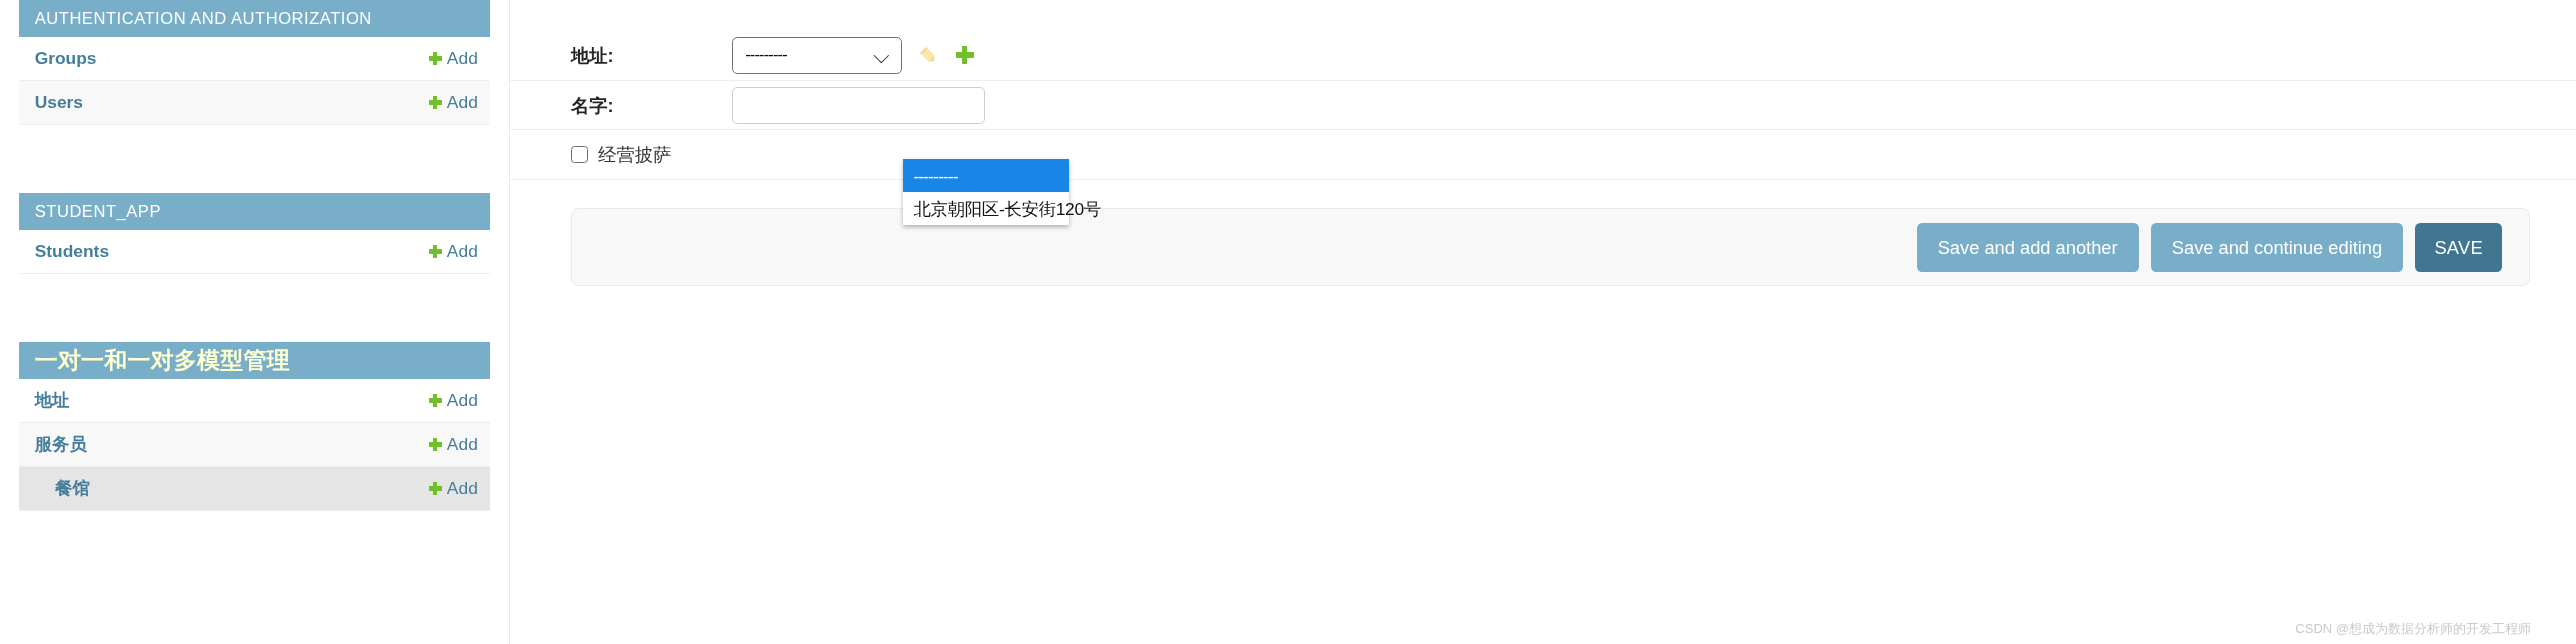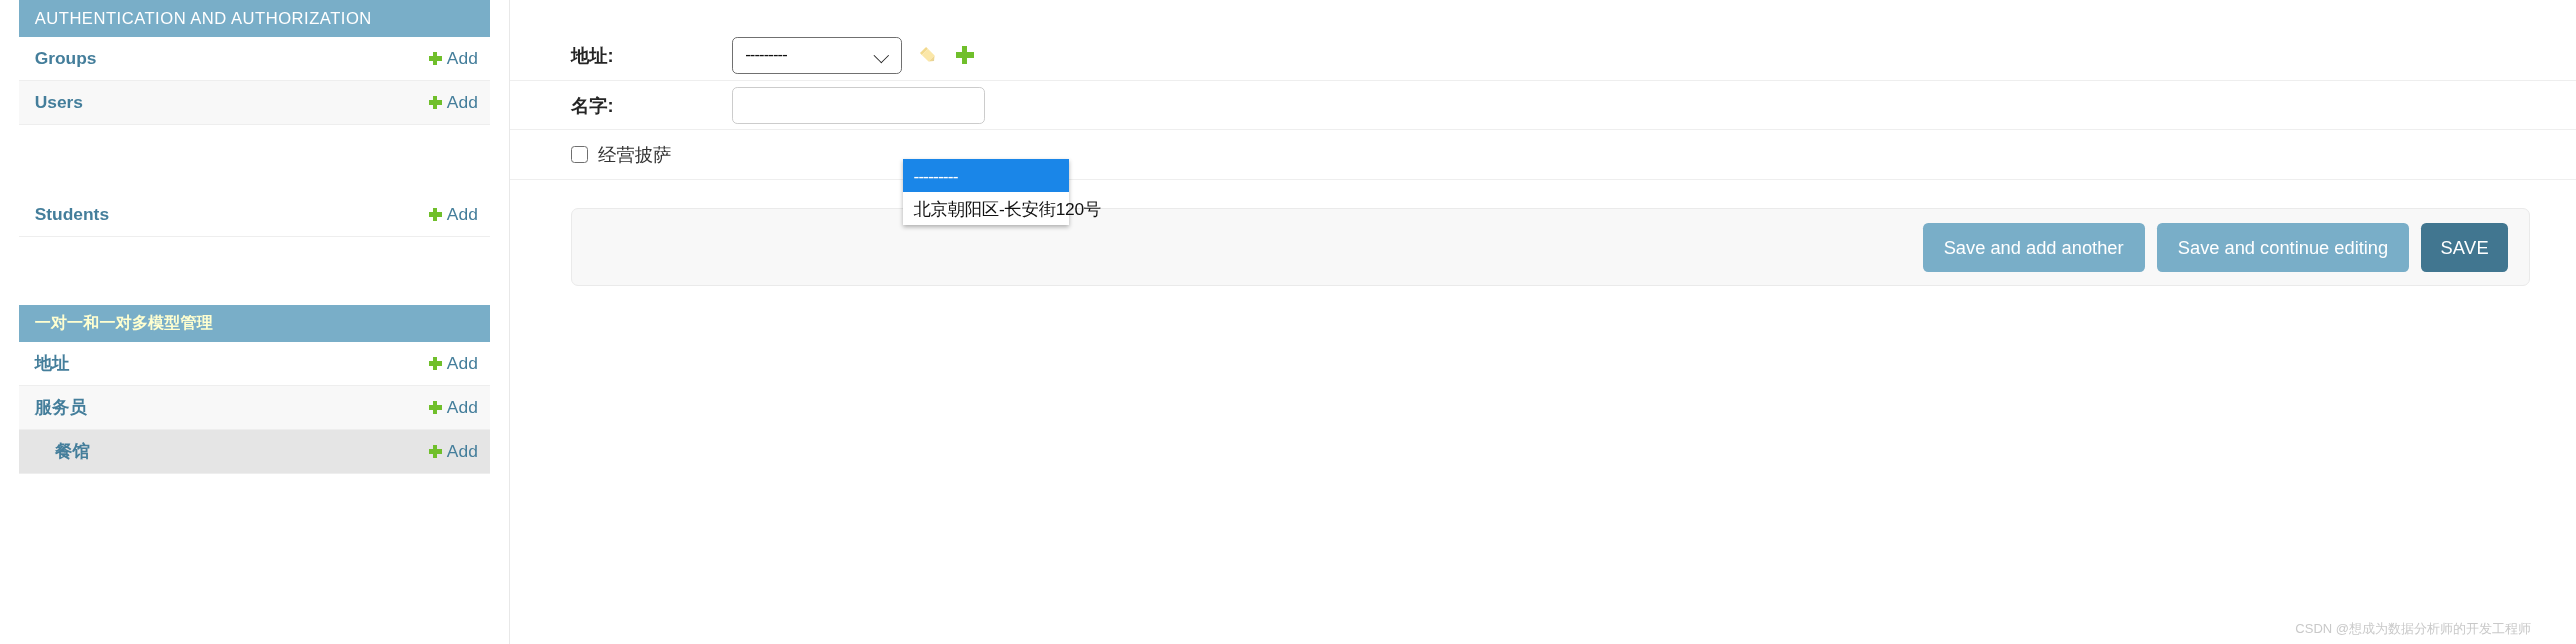--- a/index.html
+++ b/index.html
@@ -53,21 +53,21 @@
     line-height: 1.15;
     box-sizing: border-box;
     height: 37px;
     display: flex;
     align-items: center;
   }
   .module-caption.cn {
     color: #ffffd0;
     font-weight: bold;
     letter-spacing: 0.2px;
-    font-size: 16px;
+    font-size: 23px;
   }
   .model-row {
     display: flex;
     align-items: center;
     justify-content: space-between;
     height: 44px;
     padding: 0 12.2px 0 15.7px;
     box-sizing: border-box;
     border-bottom: 0.9px solid #eeeeee;
     background: #ffffff;
@@ -308,21 +308,21 @@
   .submit-row {
     margin: 28px 46px 0 61px;
     background: #f8f8f8;
     border: 0.9px solid #eaeaea;
     border-radius: 7px;
     height: 78px;
     display: flex;
     align-items: center;
     justify-content: flex-end;
     gap: 12.2px;
-    padding-right: 21px;
+    padding-right: 27px;
     box-sizing: border-box;
   }
   .btn {
     font-size: 18.3px;
     color: #ffffff;
     background: #79aec8;
     border: none;
     border-radius: 5.2px;
     padding: 0 21px;
     height: 49px;
@@ -369,20 +369,21 @@
         <a class="model-name">Users</a>
         <span class="addlink-wrap">
           <span class="plus-icon"></span>
           <a class="addlink-text">Add</a>
         </span>
       </div>
       <div class="model-row spacer"></div>
     </div>
 
     <div class="app-module">
+      <div class="module-caption">STUDENT_APP</div>
       <div class="model-row">
         <a class="model-name">Students</a>
         <span class="addlink-wrap">
           <span class="plus-icon"></span>
           <a class="addlink-text">Add</a>
         </span>
       </div>
       <div class="model-row spacer"></div>
     </div>
 

